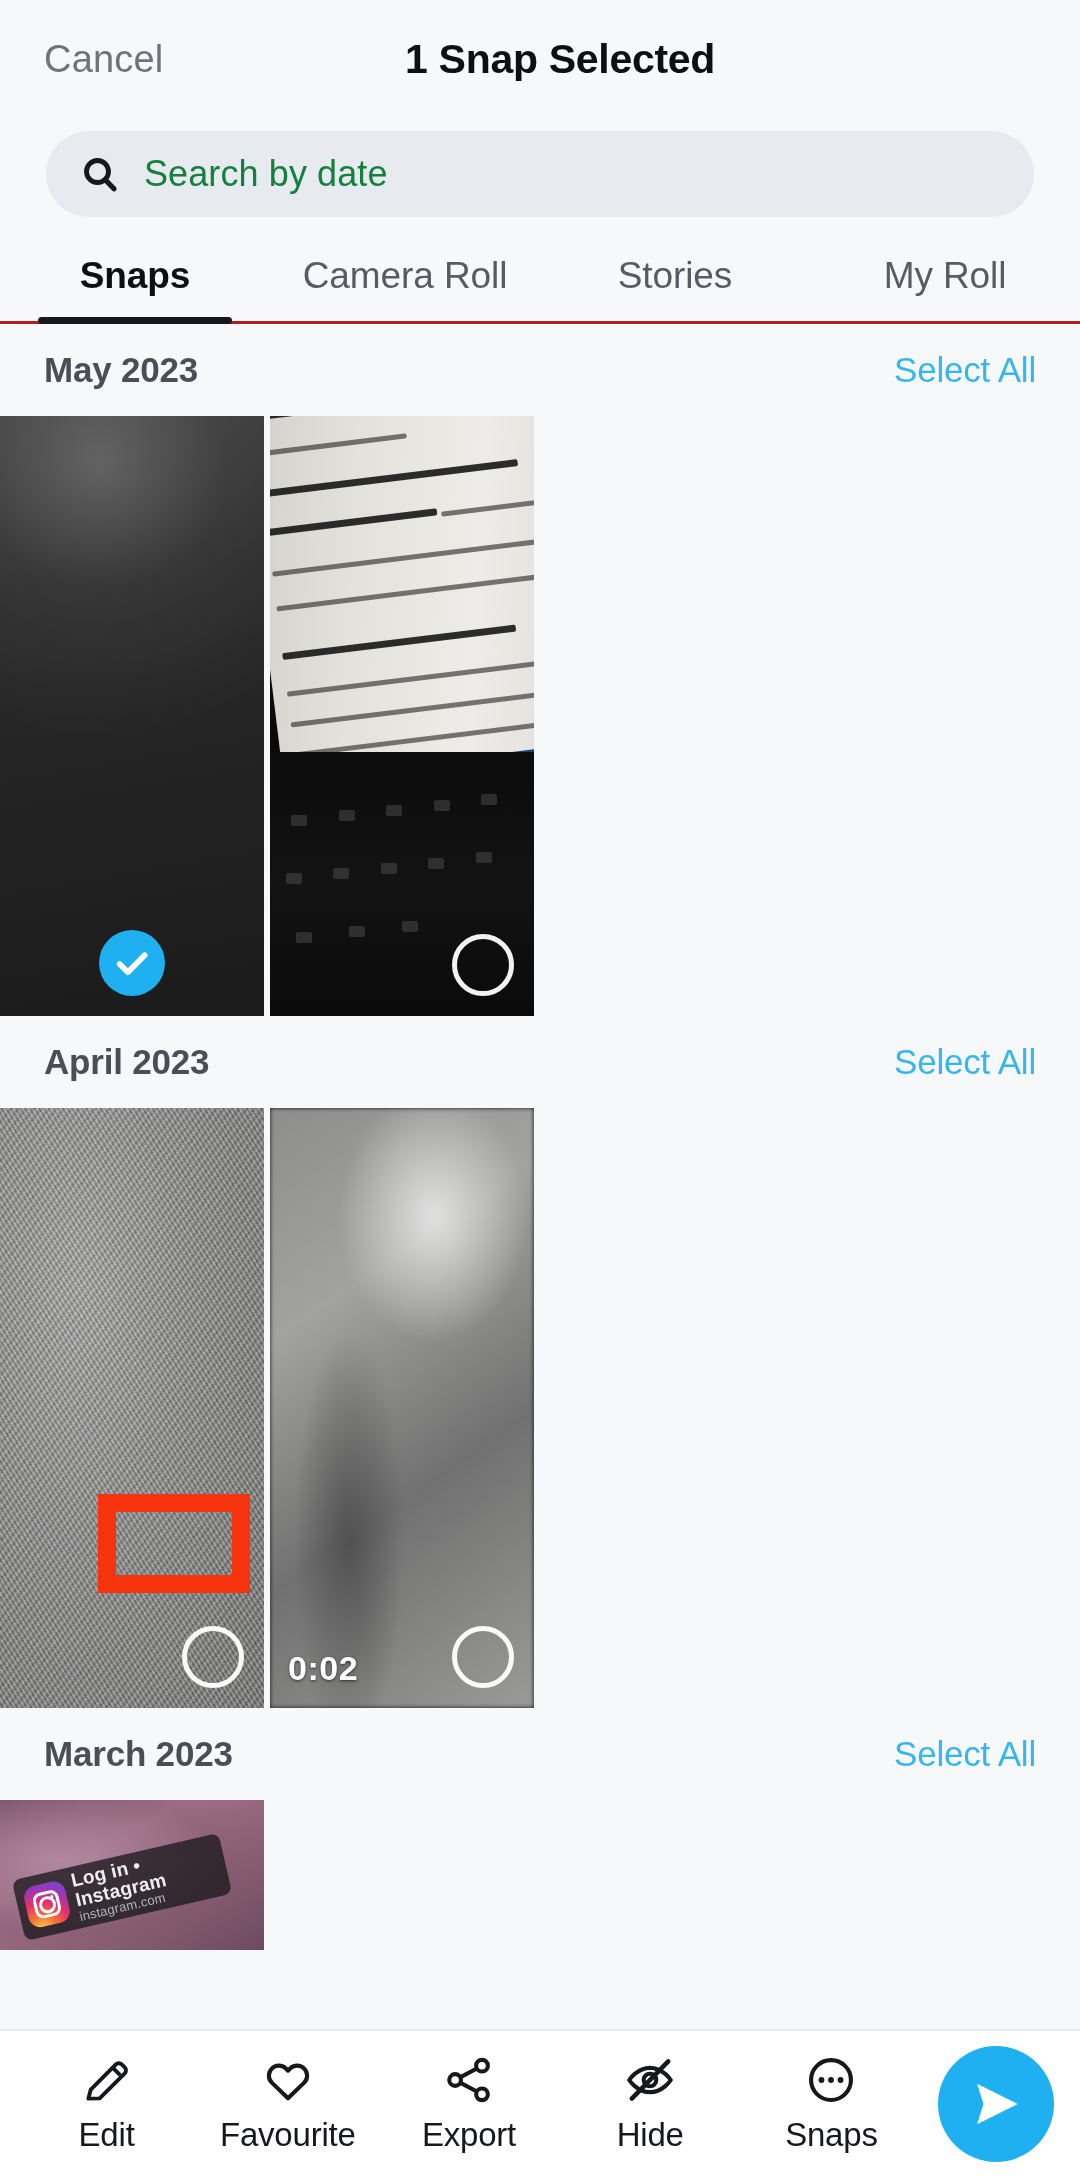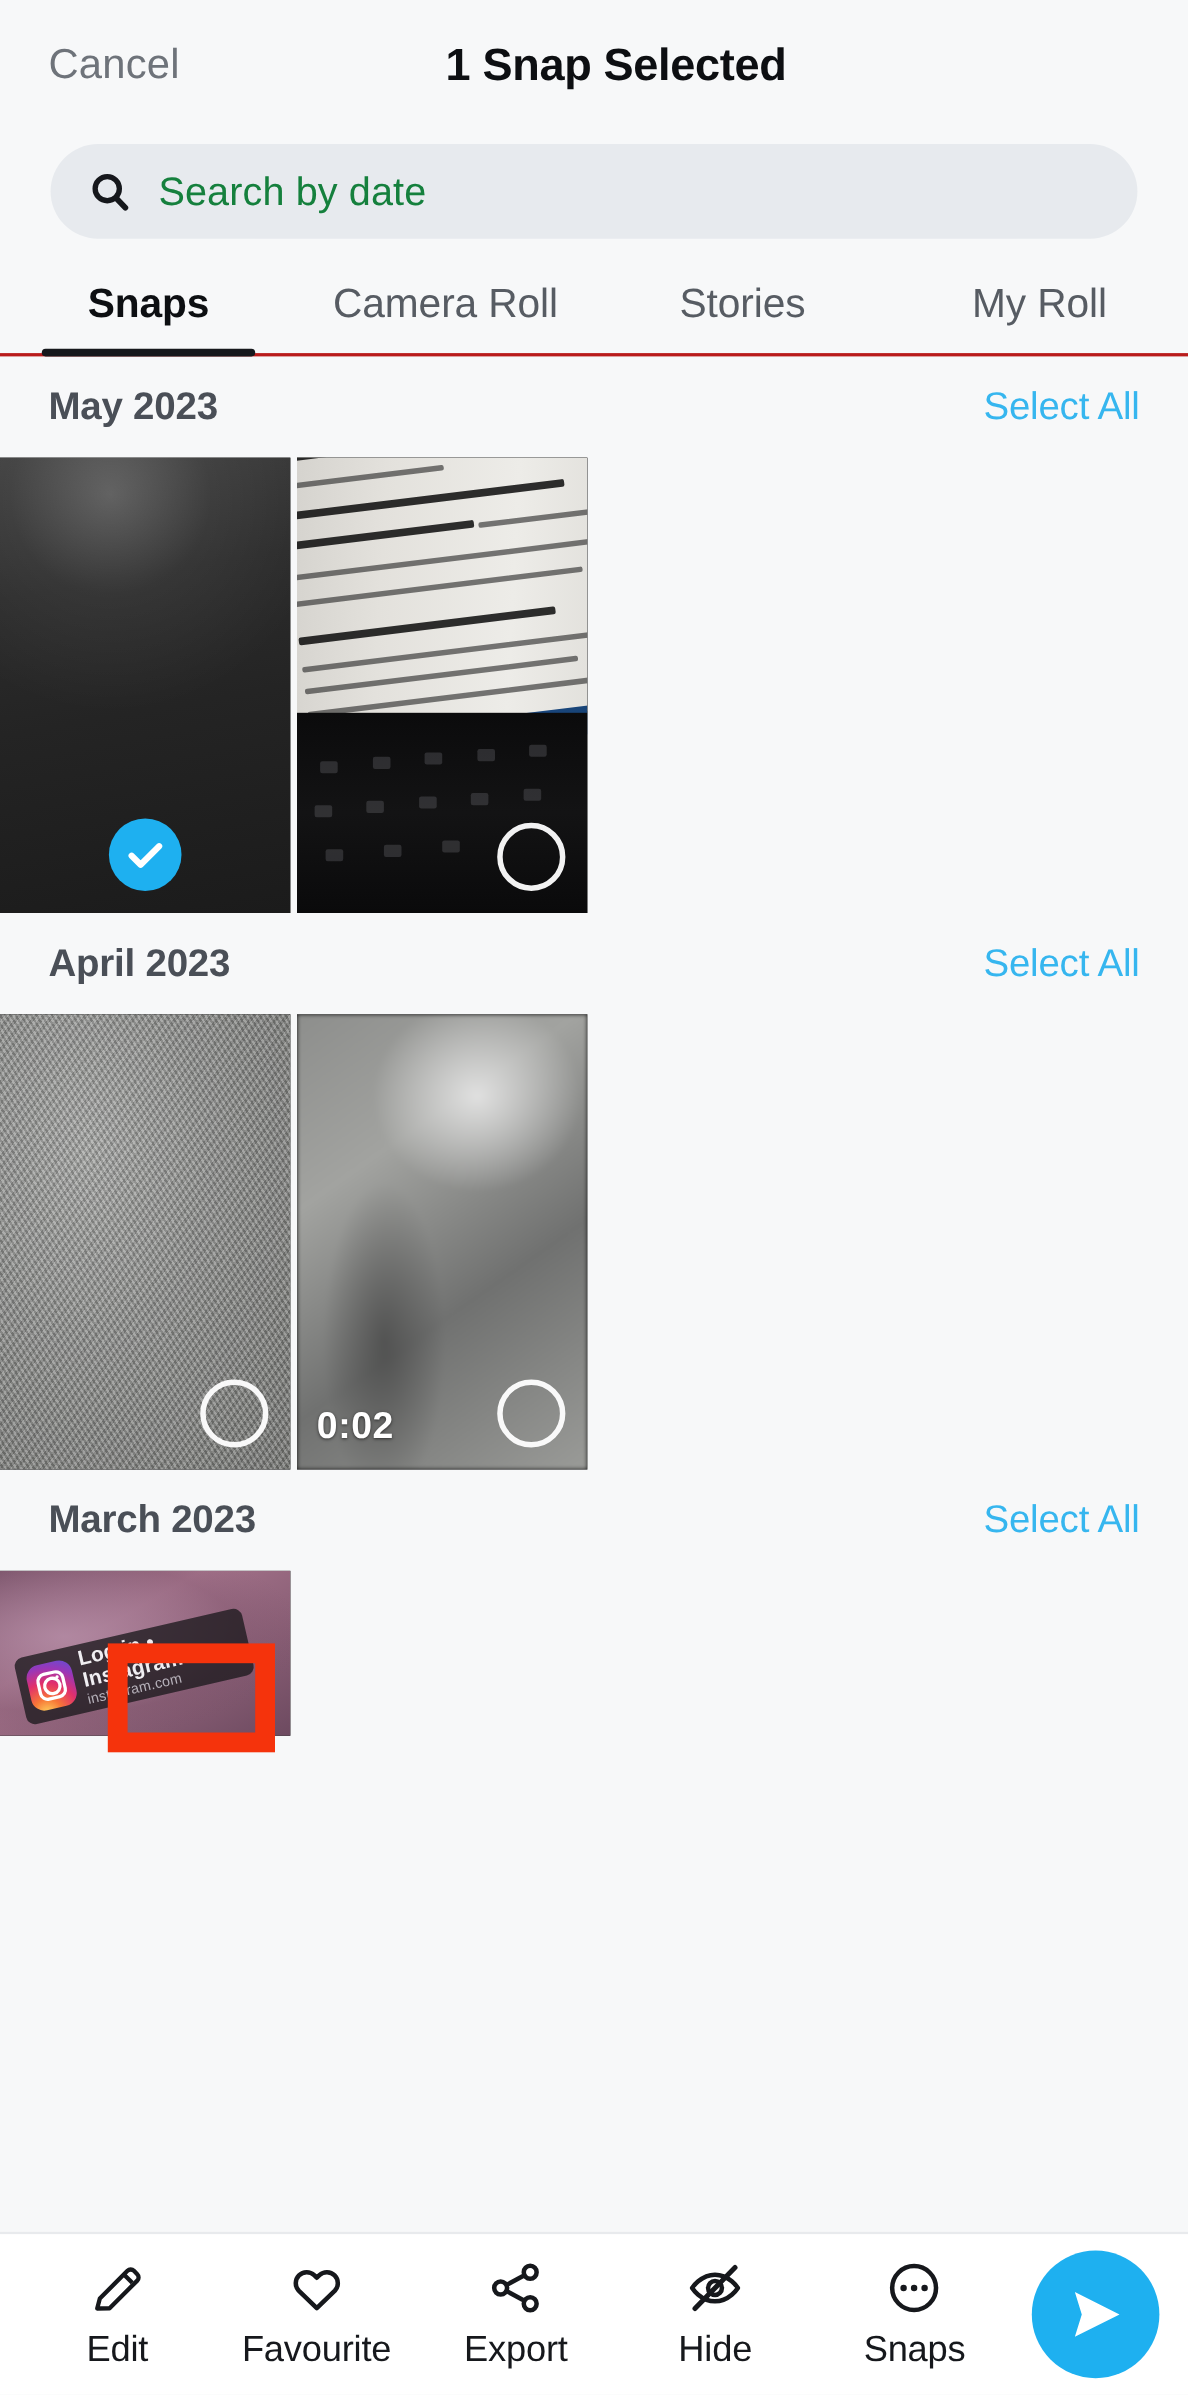--- a/index.html
+++ b/index.html
@@ -134,21 +134,21 @@
     letter-spacing: -0.2px;
   }
 
   .grid {
     display: flex;
     gap: 6px;
     padding: 0;
   }
   .cell {
     width: 264px;
-    height: 414px;
+    height: 600px;
     position: relative;
     overflow: hidden;
     background: #111;
     cursor: pointer;
     flex: 0 0 264px;
   }
   .cell.short { height: 150px; }
 
   .thumb-inner { position: absolute; inset: 0; }
 

